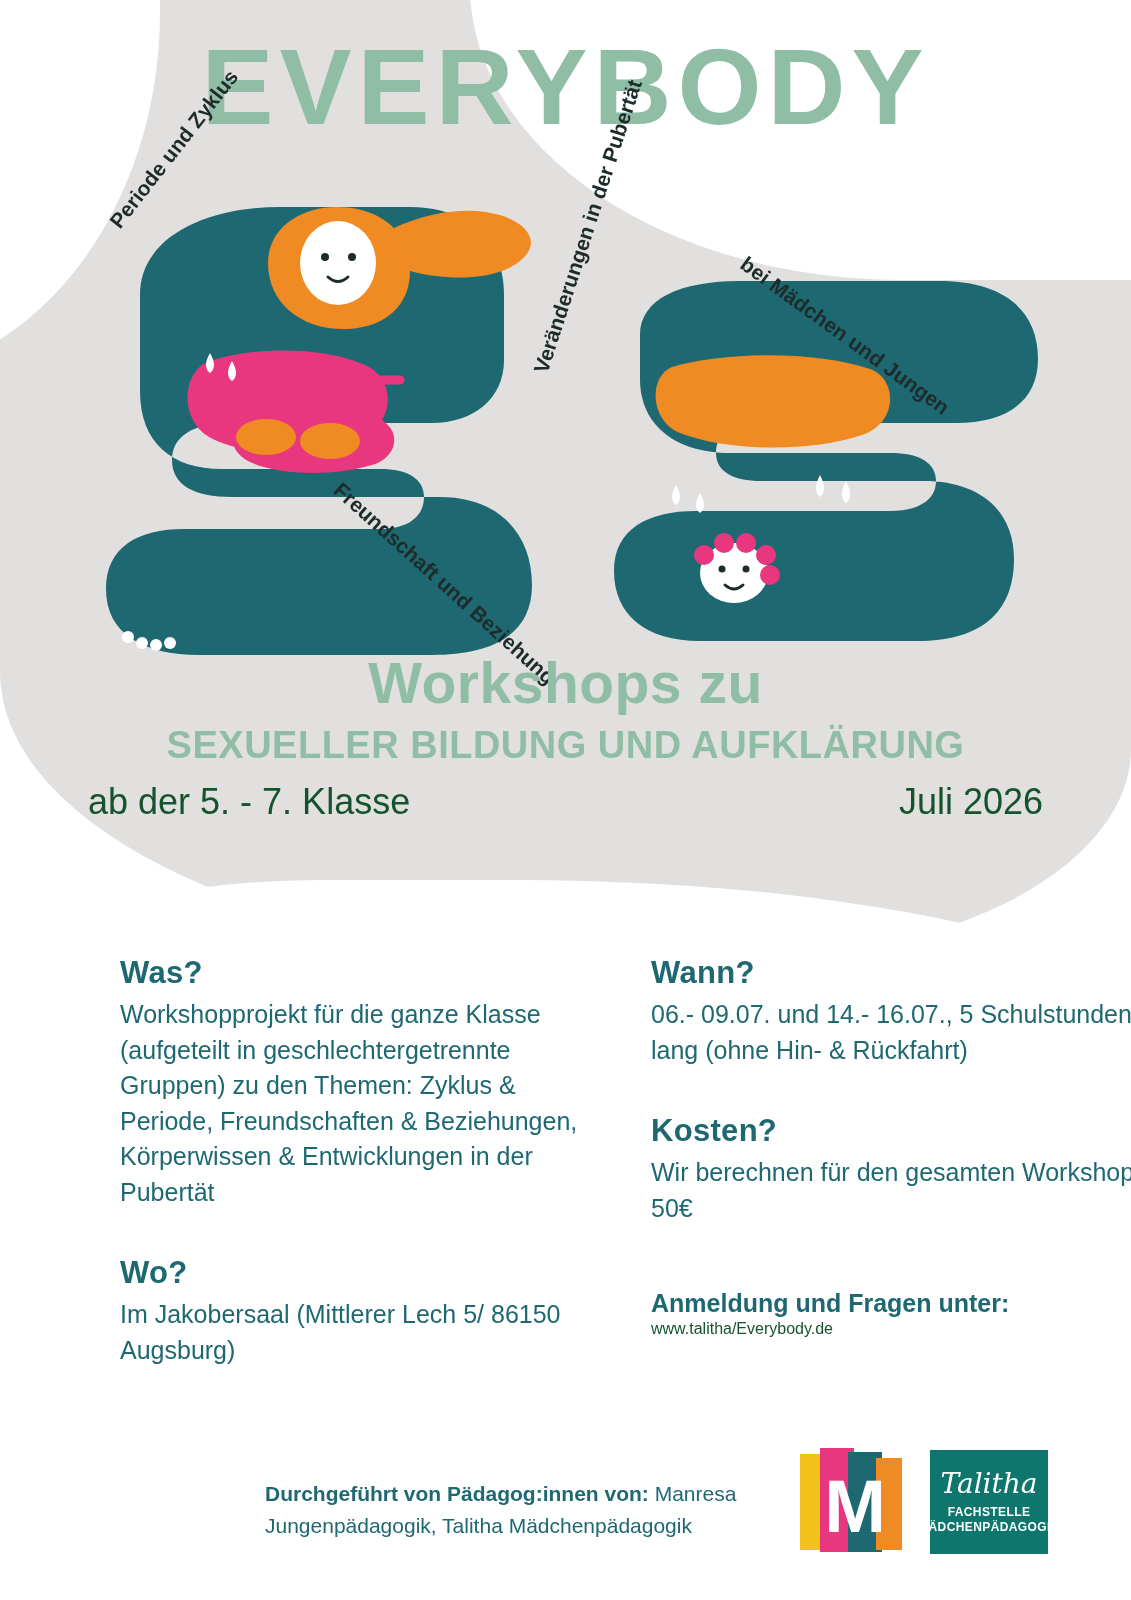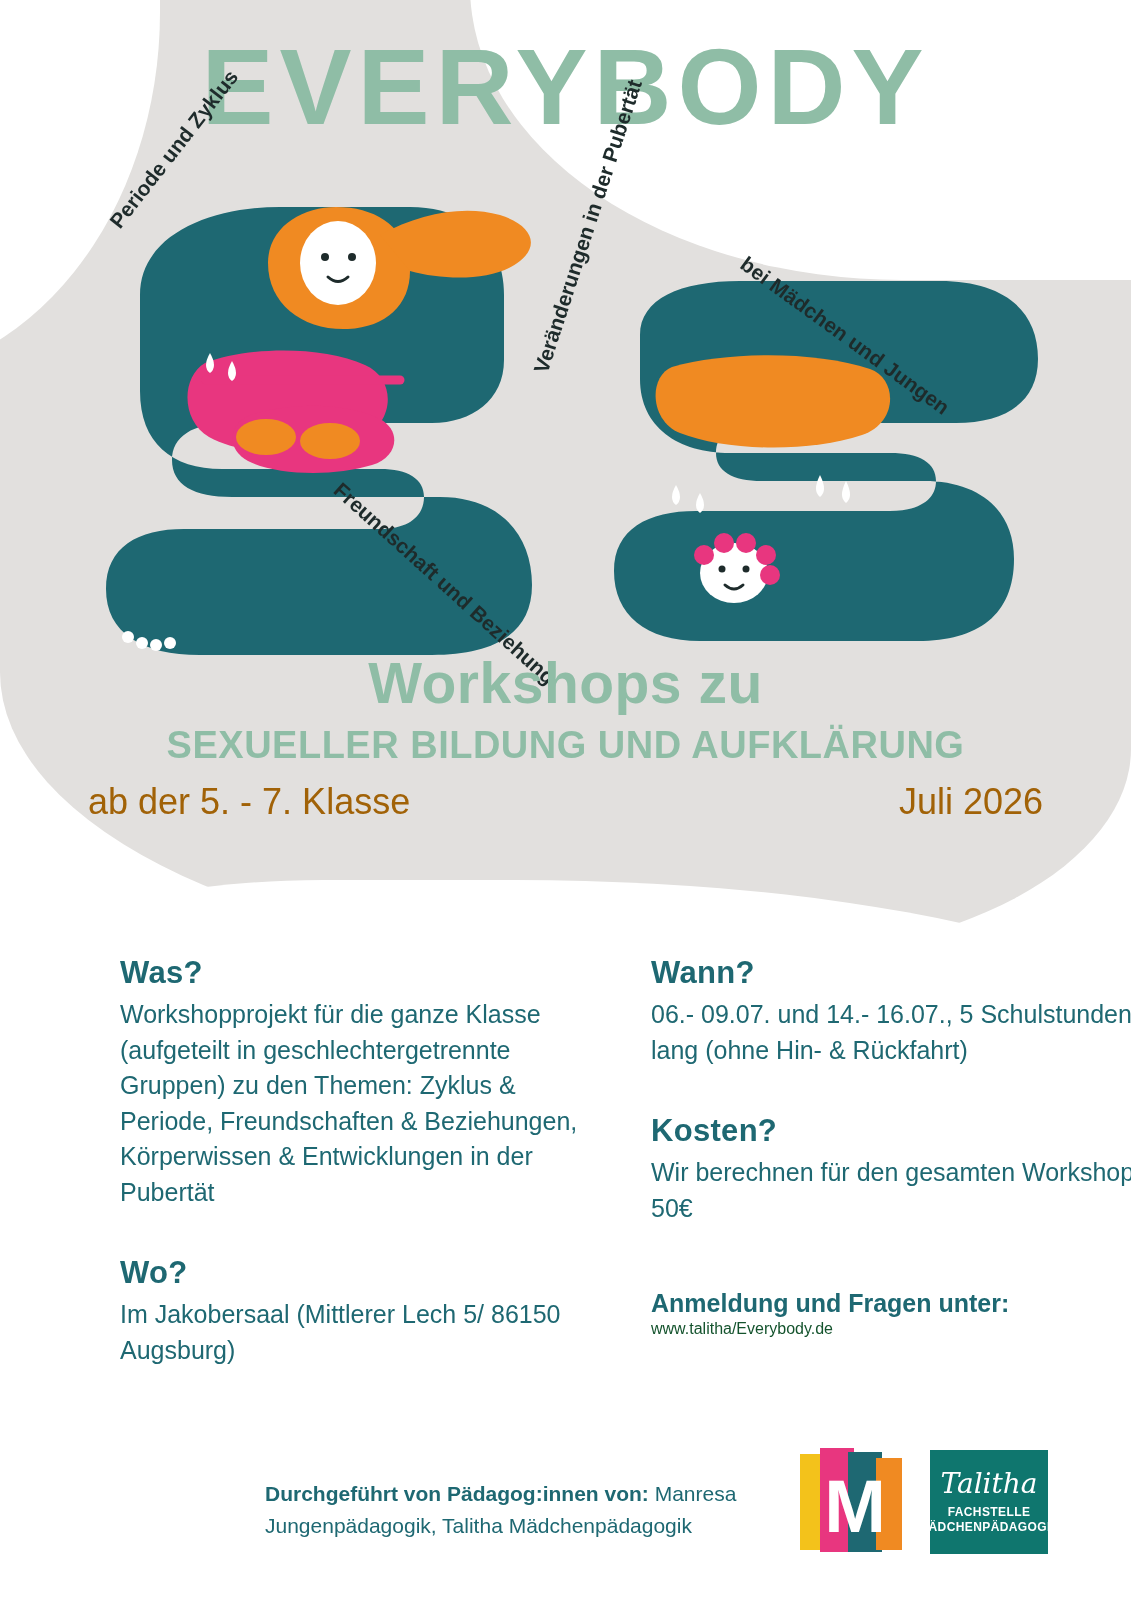--- a/index.html
+++ b/index.html
@@ -108,21 +108,21 @@
     font-weight: bold;
     color: #8fbda6;
     letter-spacing: 0.5px;
   }
   .sub-3-row {
     margin-top: 14px;
     display: flex;
     justify-content: space-between;
     padding: 0 88px;
     font-size: 36px;
-    color: #a16207;
+    color: #14532d;
   }
 
   
   .cols {
     position: absolute;
     left: 0; top: 955px;
     width: 1131px;
     z-index: 6;
     display: flex;
     padding-left: 36px;

